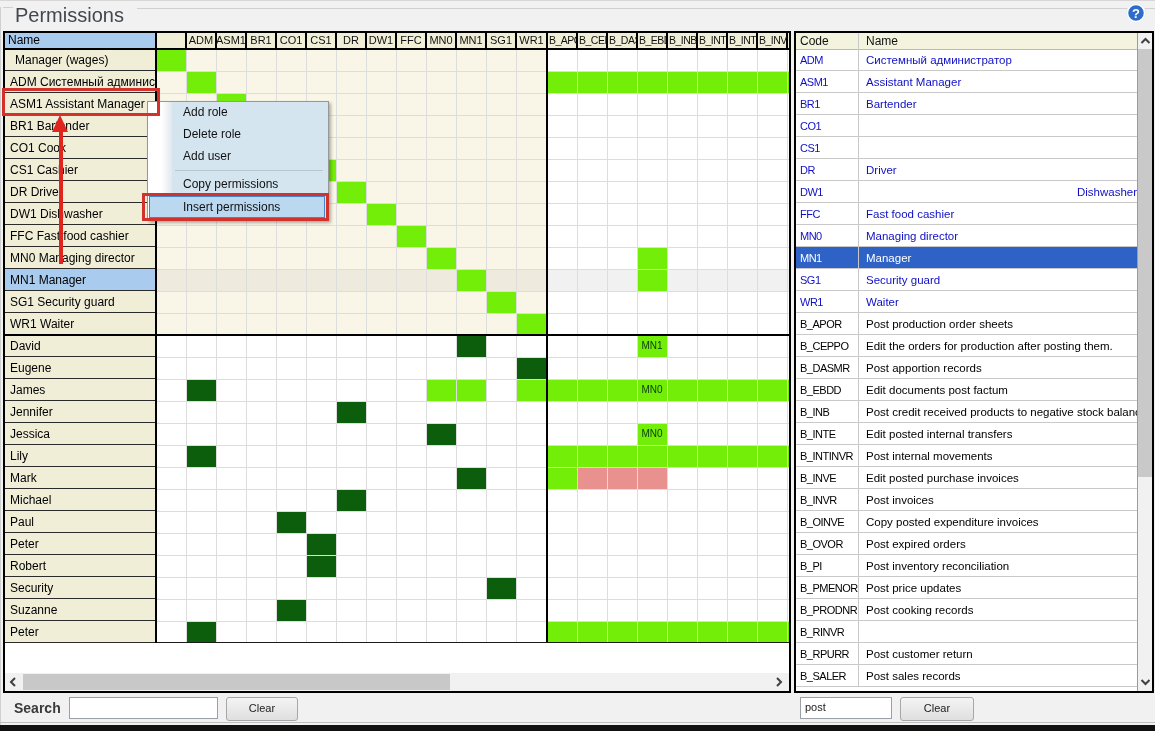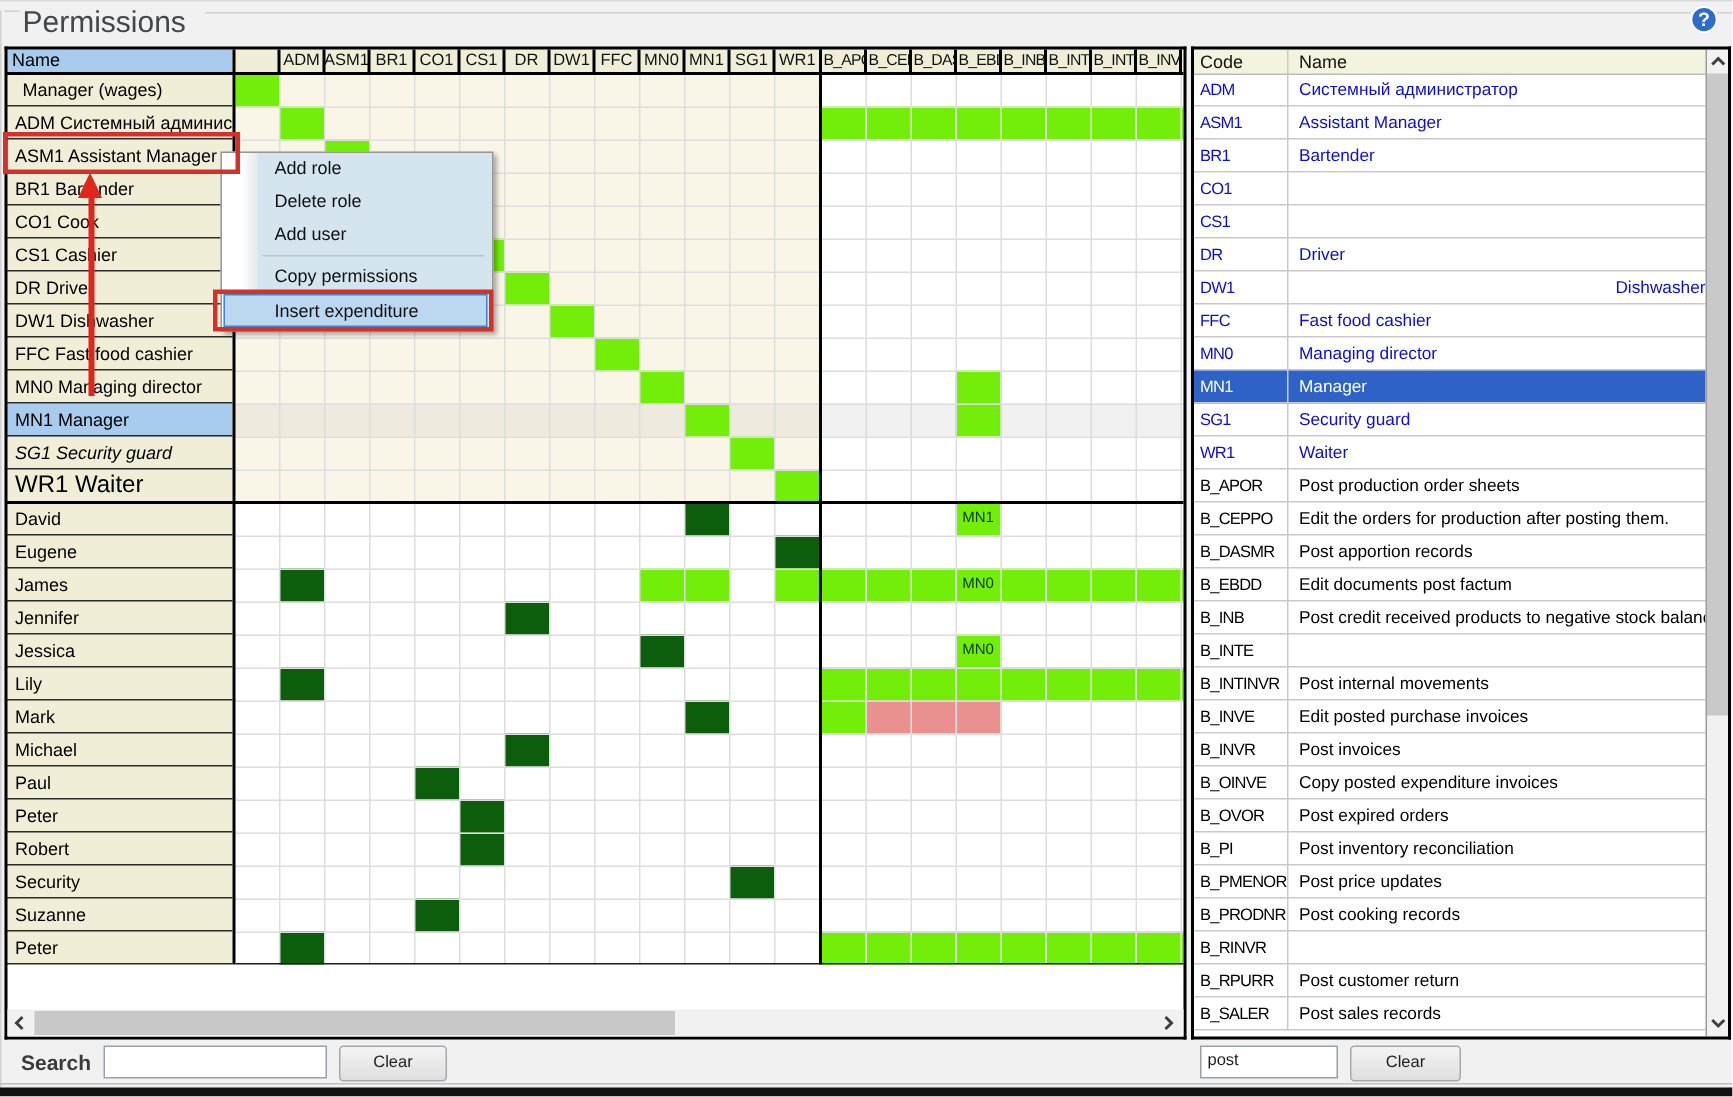--- a/index.html
+++ b/index.html
@@ -228,22 +228,22 @@
 <div class="a" style="left:10px;top:71px;width:145px;height:22px;line-height:22px;font-size:12px;color:#000;white-space:nowrap;overflow:hidden;">ADM Системный администратор</div>
 <div class="a" style="left:10px;top:93px;width:145px;height:22px;line-height:22px;font-size:12px;color:#000;white-space:nowrap;overflow:hidden;">ASM1 Assistant Manager</div>
 <div class="a" style="left:10px;top:115px;width:145px;height:22px;line-height:22px;font-size:12px;color:#000;white-space:nowrap;overflow:hidden;">BR1 Bartender</div>
 <div class="a" style="left:10px;top:137px;width:145px;height:22px;line-height:22px;font-size:12px;color:#000;white-space:nowrap;overflow:hidden;">CO1 Cook</div>
 <div class="a" style="left:10px;top:159px;width:145px;height:22px;line-height:22px;font-size:12px;color:#000;white-space:nowrap;overflow:hidden;">CS1 Cashier</div>
 <div class="a" style="left:10px;top:181px;width:145px;height:22px;line-height:22px;font-size:12px;color:#000;white-space:nowrap;overflow:hidden;">DR Driver</div>
 <div class="a" style="left:10px;top:203px;width:145px;height:22px;line-height:22px;font-size:12px;color:#000;white-space:nowrap;overflow:hidden;">DW1 Dishwasher</div>
 <div class="a" style="left:10px;top:225px;width:145px;height:22px;line-height:22px;font-size:12px;color:#000;white-space:nowrap;overflow:hidden;">FFC Fast food cashier</div>
 <div class="a" style="left:10px;top:247px;width:145px;height:22px;line-height:22px;font-size:12px;color:#000;white-space:nowrap;overflow:hidden;">MN0 Managing director</div>
 <div class="a" style="left:10px;top:269px;width:145px;height:22px;line-height:22px;font-size:12px;color:#000;white-space:nowrap;overflow:hidden;">MN1 Manager</div>
-<div class="a" style="left:10px;top:291px;width:145px;height:22px;line-height:22px;font-size:12px;color:#000;white-space:nowrap;overflow:hidden;font-style:italic;">SG1 Security guard</div>
-<div class="a" style="left:10px;top:313px;width:145px;height:22px;line-height:22px;font-size:16px;color:#000;white-space:nowrap;overflow:hidden;">WR1 Waiter</div>
+<div class="a" style="left:10px;top:291px;width:145px;height:22px;line-height:22px;font-size:12px;color:#000;white-space:nowrap;overflow:hidden;">SG1 Security guard</div>
+<div class="a" style="left:10px;top:313px;width:145px;height:22px;line-height:22px;font-size:12px;color:#000;white-space:nowrap;overflow:hidden;">WR1 Waiter</div>
 <div class="a" style="left:10px;top:335px;width:145px;height:22px;line-height:22px;font-size:12px;color:#000;white-space:nowrap;overflow:hidden;">David</div>
 <div class="a" style="left:10px;top:357px;width:145px;height:22px;line-height:22px;font-size:12px;color:#000;white-space:nowrap;overflow:hidden;">Eugene</div>
 <div class="a" style="left:10px;top:379px;width:145px;height:22px;line-height:22px;font-size:12px;color:#000;white-space:nowrap;overflow:hidden;">James</div>
 <div class="a" style="left:10px;top:401px;width:145px;height:22px;line-height:22px;font-size:12px;color:#000;white-space:nowrap;overflow:hidden;">Jennifer</div>
 <div class="a" style="left:10px;top:423px;width:145px;height:22px;line-height:22px;font-size:12px;color:#000;white-space:nowrap;overflow:hidden;">Jessica</div>
 <div class="a" style="left:10px;top:445px;width:145px;height:22px;line-height:22px;font-size:12px;color:#000;white-space:nowrap;overflow:hidden;">Lily</div>
 <div class="a" style="left:10px;top:467px;width:145px;height:22px;line-height:22px;font-size:12px;color:#000;white-space:nowrap;overflow:hidden;">Mark</div>
 <div class="a" style="left:10px;top:489px;width:145px;height:22px;line-height:22px;font-size:12px;color:#000;white-space:nowrap;overflow:hidden;">Michael</div>
 <div class="a" style="left:10px;top:511px;width:145px;height:22px;line-height:22px;font-size:12px;color:#000;white-space:nowrap;overflow:hidden;">Paul</div>
 <div class="a" style="left:10px;top:533px;width:145px;height:22px;line-height:22px;font-size:12px;color:#000;white-space:nowrap;overflow:hidden;">Peter</div>
@@ -315,20 +315,21 @@
 <div class="a" style="left:800px;top:357px;width:58px;height:22px;line-height:22px;font-size:11px;color:#000;white-space:nowrap;overflow:hidden;letter-spacing:-0.5px;">B_DASMR</div>
 <div class="a" style="left:866px;top:357px;width:271px;height:22px;line-height:22px;font-size:11.5px;color:#000;white-space:nowrap;overflow:hidden;">Post apportion records</div>
 <div class="a" style="left:796px;top:378px;width:341px;height:1px;background:#c9c9c9;"></div>
 <div class="a" style="left:800px;top:379px;width:58px;height:22px;line-height:22px;font-size:11px;color:#000;white-space:nowrap;overflow:hidden;letter-spacing:-0.5px;">B_EBDD</div>
 <div class="a" style="left:866px;top:379px;width:271px;height:22px;line-height:22px;font-size:11.5px;color:#000;white-space:nowrap;overflow:hidden;">Edit documents post factum</div>
 <div class="a" style="left:796px;top:400px;width:341px;height:1px;background:#c9c9c9;"></div>
 <div class="a" style="left:800px;top:401px;width:58px;height:22px;line-height:22px;font-size:11px;color:#000;white-space:nowrap;overflow:hidden;letter-spacing:-0.5px;">B_INB</div>
 <div class="a" style="left:866px;top:401px;width:271px;height:22px;line-height:22px;font-size:11.5px;color:#000;white-space:nowrap;overflow:hidden;">Post credit received products to negative stock balanc</div>
 <div class="a" style="left:796px;top:422px;width:341px;height:1px;background:#c9c9c9;"></div>
 <div class="a" style="left:800px;top:423px;width:58px;height:22px;line-height:22px;font-size:11px;color:#000;white-space:nowrap;overflow:hidden;letter-spacing:-0.5px;">B_INTE</div>
+<div class="a" style="left:866px;top:423px;width:271px;height:22px;line-height:22px;font-size:11.5px;color:#000;white-space:nowrap;overflow:hidden;">Edit posted internal transfers</div>
 <div class="a" style="left:796px;top:444px;width:341px;height:1px;background:#c9c9c9;"></div>
 <div class="a" style="left:800px;top:445px;width:58px;height:22px;line-height:22px;font-size:11px;color:#000;white-space:nowrap;overflow:hidden;letter-spacing:-0.5px;">B_INTINVR</div>
 <div class="a" style="left:866px;top:445px;width:271px;height:22px;line-height:22px;font-size:11.5px;color:#000;white-space:nowrap;overflow:hidden;">Post internal movements</div>
 <div class="a" style="left:796px;top:466px;width:341px;height:1px;background:#c9c9c9;"></div>
 <div class="a" style="left:800px;top:467px;width:58px;height:22px;line-height:22px;font-size:11px;color:#000;white-space:nowrap;overflow:hidden;letter-spacing:-0.5px;">B_INVE</div>
 <div class="a" style="left:866px;top:467px;width:271px;height:22px;line-height:22px;font-size:11.5px;color:#000;white-space:nowrap;overflow:hidden;">Edit posted purchase invoices</div>
 <div class="a" style="left:796px;top:488px;width:341px;height:1px;background:#c9c9c9;"></div>
 <div class="a" style="left:800px;top:489px;width:58px;height:22px;line-height:22px;font-size:11px;color:#000;white-space:nowrap;overflow:hidden;letter-spacing:-0.5px;">B_INVR</div>
 <div class="a" style="left:866px;top:489px;width:271px;height:22px;line-height:22px;font-size:11.5px;color:#000;white-space:nowrap;overflow:hidden;">Post invoices</div>
 <div class="a" style="left:796px;top:510px;width:341px;height:1px;background:#c9c9c9;"></div>
@@ -373,17 +374,17 @@
 <div class="a" style="left:805px;top:698px;width:80px;height:18px;line-height:18px;font-size:11px;color:#222;white-space:nowrap;overflow:hidden;">post</div>
 <div class="a" style="left:900px;top:697px;width:72px;height:22px;background:linear-gradient(#f4f4f4,#dfdfdf);border:1px solid #a5a7aa;border-radius:3px;text-align:center;line-height:21px;font-size:11px;color:#222">Clear</div>
 <div class="a" style="left:147px;top:101px;width:180px;height:118px;background:#d4e5f0;border:1px solid #979797;box-shadow:2px 2px 3px rgba(0,0,0,0.3)"></div>
 <div class="a" style="left:148px;top:102px;width:24px;height:116px;background:linear-gradient(90deg,#ffffff 55%,#e2e8ec)"></div>
 <div class="a" style="left:183px;top:101px;width:130px;height:22px;line-height:22px;font-size:12px;color:#111;white-space:nowrap;overflow:hidden;">Add role</div>
 <div class="a" style="left:183px;top:123px;width:130px;height:22px;line-height:22px;font-size:12px;color:#111;white-space:nowrap;overflow:hidden;">Delete role</div>
 <div class="a" style="left:183px;top:145px;width:130px;height:22px;line-height:22px;font-size:12px;color:#111;white-space:nowrap;overflow:hidden;">Add user</div>
 <div class="a" style="left:175px;top:170px;width:148px;height:1px;background:#b9c6ce;"></div>
 <div class="a" style="left:183px;top:173px;width:140px;height:22px;line-height:22px;font-size:12px;color:#111;white-space:nowrap;overflow:hidden;">Copy permissions</div>
 <div class="a" style="left:149px;top:196px;width:176px;height:22px;background:#bbd8f1;border:1px solid #4285c8;box-sizing:border-box;"></div>
-<div class="a" style="left:183px;top:196px;width:140px;height:22px;line-height:22px;font-size:12px;color:#111;white-space:nowrap;overflow:hidden;">Insert expenditure</div>
+<div class="a" style="left:183px;top:196px;width:140px;height:22px;line-height:22px;font-size:12px;color:#111;white-space:nowrap;overflow:hidden;">Insert permissions</div>
 <div class="a" style="left:2px;top:88px;width:152px;height:22px;border:3px solid #d4312b"></div>
 <div class="a" style="left:142px;top:193px;width:181px;height:22px;border:3px solid #d4312b"></div>
 <div class="a" style="left:58.5px;top:131px;width:4px;height:133px;background:#e0251f;"></div>
 <div class="a" style="left:52px;top:115px;width:0;height:0;border-left:8.5px solid transparent;border-right:8.5px solid transparent;border-bottom:17px solid #e0251f"></div>
 </div>
 </body></html>

